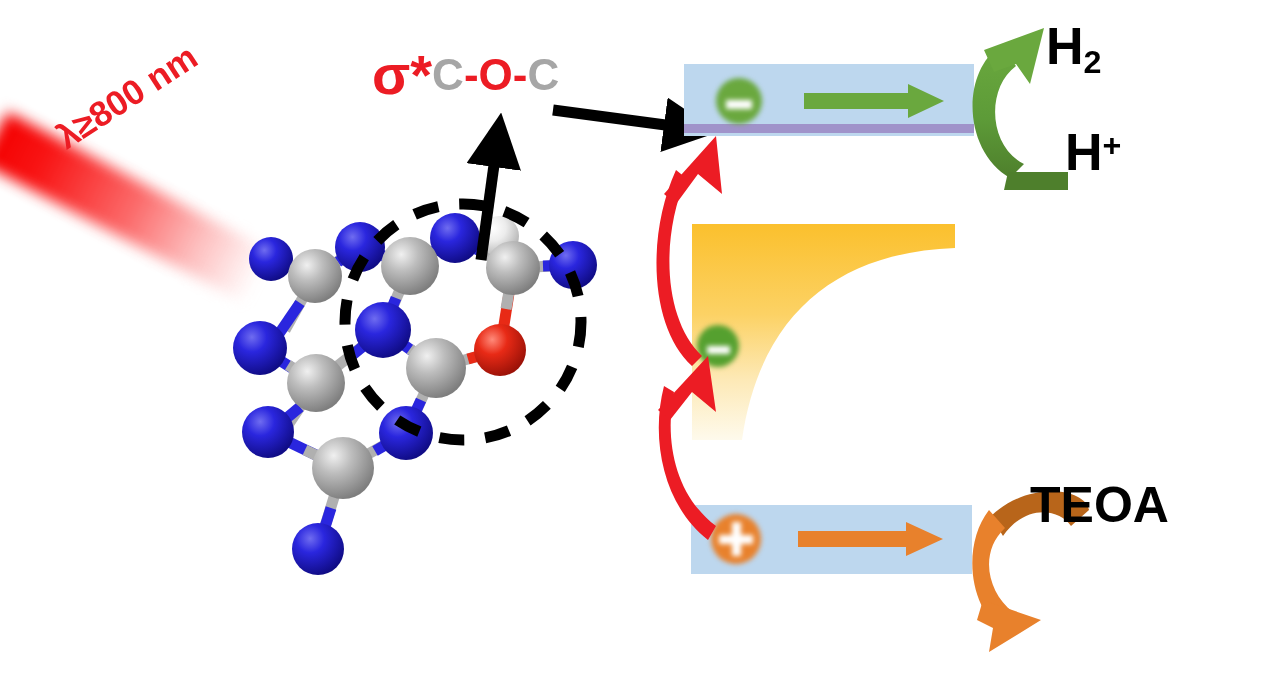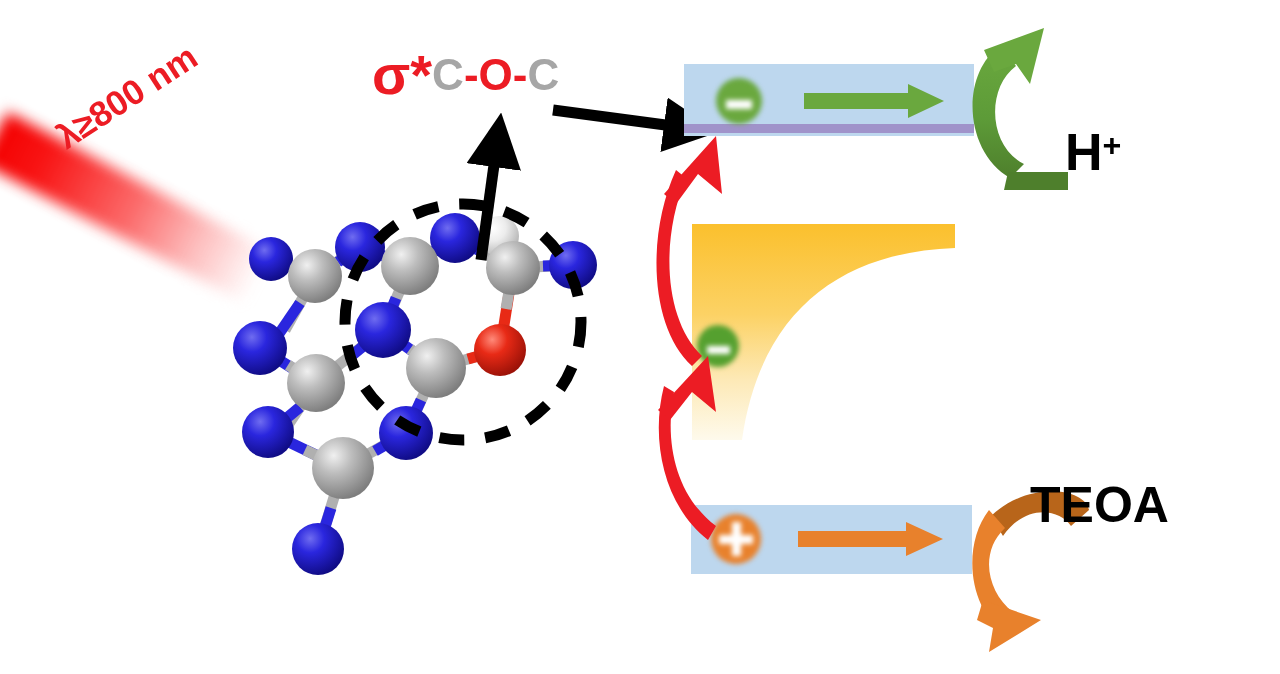--- a/index.html
+++ b/index.html
@@ -233,19 +233,20 @@
     <path d="M24,28 L84,6 L70,62 L56,42 L34,50 Z" fill="#6aa83e"></path>
     <path d="M48,150 L108,150 L108,168 L44,168 Z" fill="#4e7f2c"></path>
   </svg>
 
   <svg class="abs" style="left:963px;top:480px;" width="145" height="175" viewBox="0 0 145 175">
     <path d="M28,36 C66,0 122,8 126,30 L108,46 C96,28 62,24 40,56 Z" fill="#b8651a"></path>
     <path d="M26,30 C-2,66 6,132 44,154 L50,132 C24,112 16,72 42,48 Z" fill="#e8812c"></path>
     <path d="M20,120 L78,140 L26,172 L30,148 L14,140 Z" fill="#e8812c"></path>
   </svg>
 
+  <div class="abs sci" id="h2Txt"><span>H</span><sub>2</sub></div>
 
   <div class="abs sci" id="hpTxt"><span>H</span><sup>+</sup></div>
 
   <div class="abs sci" id="teoaTxt">TEOA</div>
 
 
 </div>
 
 </body></html>

